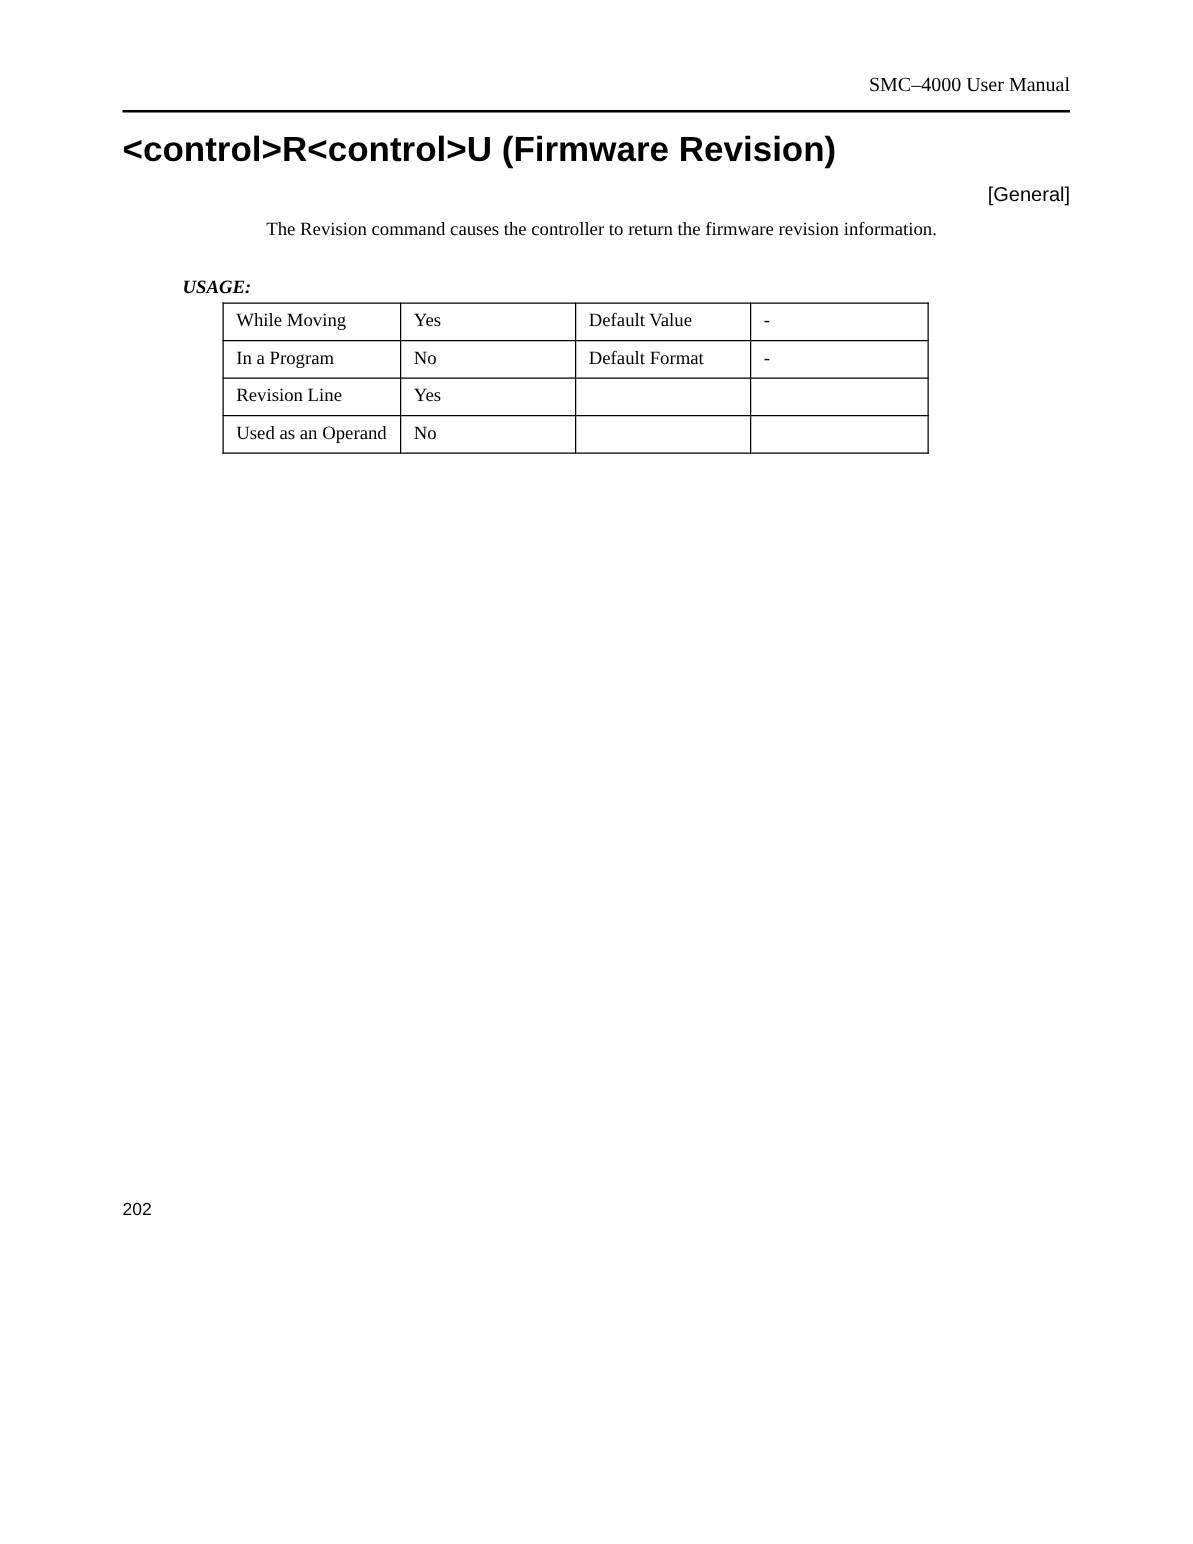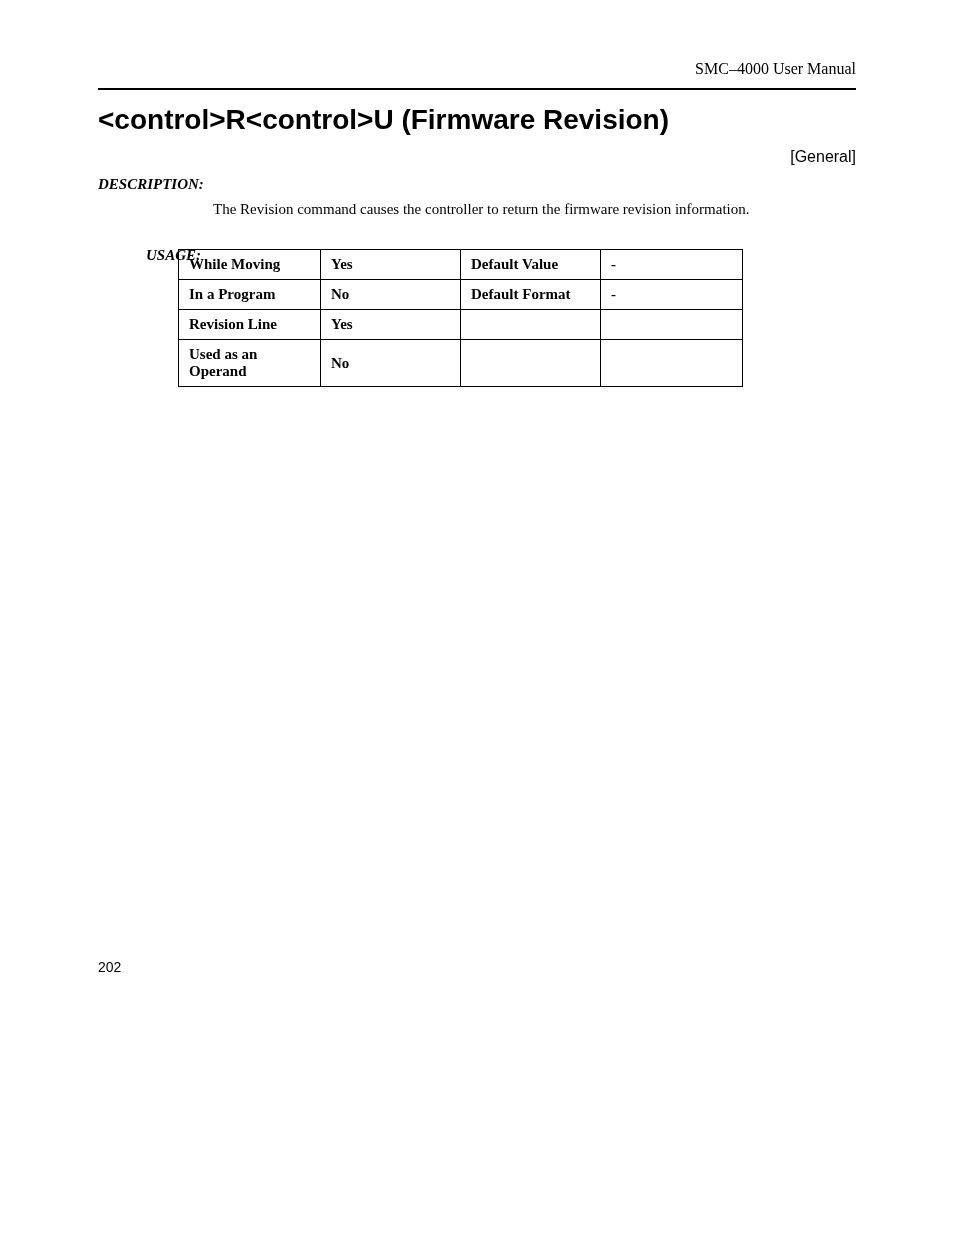--- a/index.html
+++ b/index.html
@@ -7,41 +7,40 @@
     .page { position: relative; width: 954px; height: 1021px; padding: 60px 98px 40px 98px; }
     .header-area { text-align: right; font-size: 16px; padding-bottom: 10px; }
     .hr-thick { border: none; border-top: 2px solid #000; margin-bottom: 14px; }
     .title { font-family: Arial, Helvetica, sans-serif; font-weight: bold; font-size: 28px; margin-bottom: 12px; }
     .category { font-family: Arial, Helvetica, sans-serif; font-size: 16px; text-align: right; margin-bottom: 8px; }
     .section-label { font-weight: bold; font-style: italic; font-size: 15px; margin-top: 10px; }
     .desc-text { font-size: 15px; margin: 6px 0 28px 115px; line-height: 1.35; }
     .usage-row { display: flex; align-items: flex-start; }
     .usage-label-col { width: 80px; flex: 0 0 80px; }
     .usage-table-col { flex: 0 0 auto; }
-    table.usage { border-collapse: collapse; margin-top: 2px; font-weight: bold; }
+    table.usage { border-collapse: collapse; margin-top: 20px; }
     table.usage td { border: 1px solid #000; font-size: 15px; padding: 6px 10px; height: 30px; vertical-align: middle; }
     table.usage td.c1 { width: 142px; }
     table.usage td.c2 { width: 140px; }
     table.usage td.c3 { width: 140px; }
     table.usage td.c4 { width: 142px; }
     .page-number { position: absolute; bottom: 46px; left: 98px; font-family: Arial, Helvetica, sans-serif; font-size: 14px; }
   </style>
 </head>
 <body>
 
 <div class="page">
 
   <div class="header-area">SMC–4000 User Manual</div>
   <hr class="hr-thick">
 
   <h1 class="title">&lt;control&gt;R&lt;control&gt;U (Firmware Revision)</h1>
 
   <div class="category">[General]</div>
 
-  <div class="section-label">DESCRIPTION:</div>
   <p class="desc-text">The Revision command causes the controller to return the firmware revision information.</p>
 
   <div class="usage-row">
     <div class="usage-label-col">
       <div class="section-label" style="margin-top:0;margin-left:48px;">USAGE:</div>
     </div>
     <div class="usage-table-col">
       <table class="usage">
         <tbody>
           <tr>

